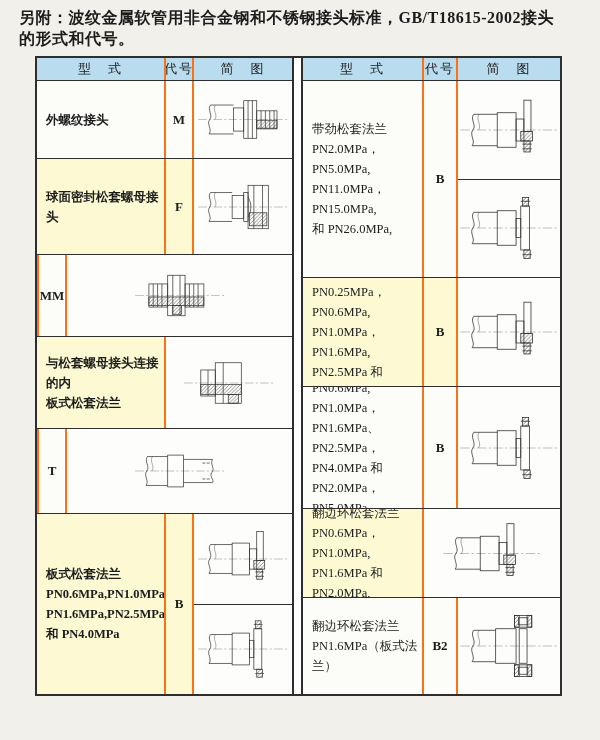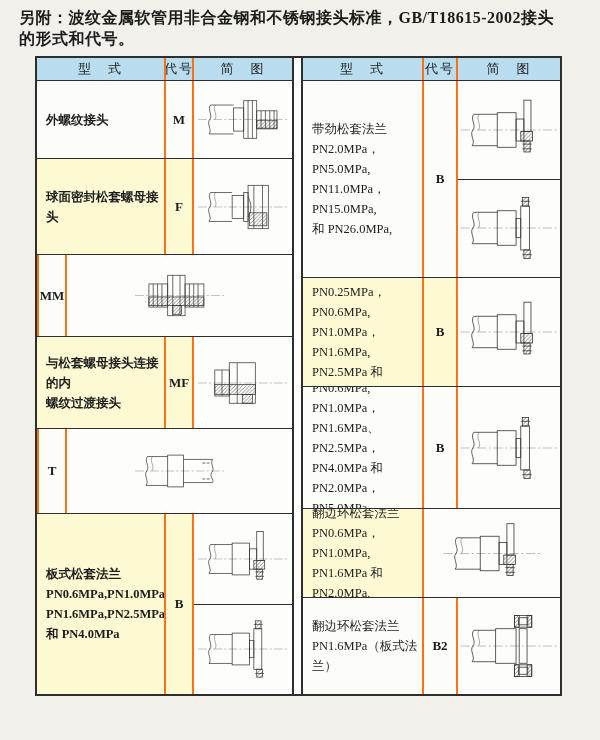--- a/index.html
+++ b/index.html
@@ -142,22 +142,21 @@
                 <line x1="84" y1="26" x2="84" y2="58"></line>
                 <line x1="90" y1="26" x2="90" y2="58"></line>
                 <rect x="22" y="44" width="76" height="12" fill="url(#h3)"></rect>
                 <rect x="55" y="56" width="12" height="12" fill="url(#h3)"></rect>
               </svg>
             </div>
           </div>
         </div>
         <div class="t-row" style="height:92px">
           <div class="cell c-type hl">与松套螺母接头连接的内
-螺纹过渡接头</div>
-          <div class="cell c-code hl">MF</div>
+板式松套法兰</div>
           <div class="cell c-diag">
             <div class="diag-sub">
               <svg width="94" height="84" viewBox="0 0 130 84" preserveAspectRatio="xMidYMid meet" stroke="#333" stroke-width="1" fill="none" xmlns="http://www.w3.org/2000/svg">
                 <defs>
                   <pattern id="h4" patternUnits="userSpaceOnUse" width="5" height="5">
                     <path d="M0,5 L5,0" stroke="#444" stroke-width="0.8" fill="none"></path>
                   </pattern>
                 </defs>
                 <line x1="3" y1="42" x2="127" y2="42" stroke="#777" stroke-width="0.6" stroke-dasharray="12 3 3 3"></line>
                 <rect x="26" y="24" width="20" height="36"></rect>

